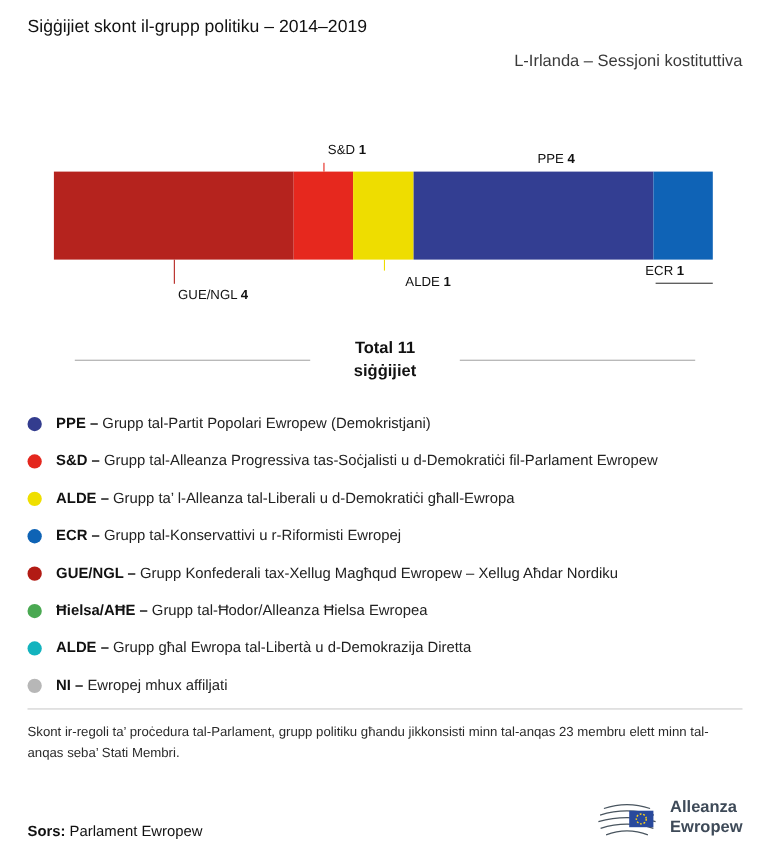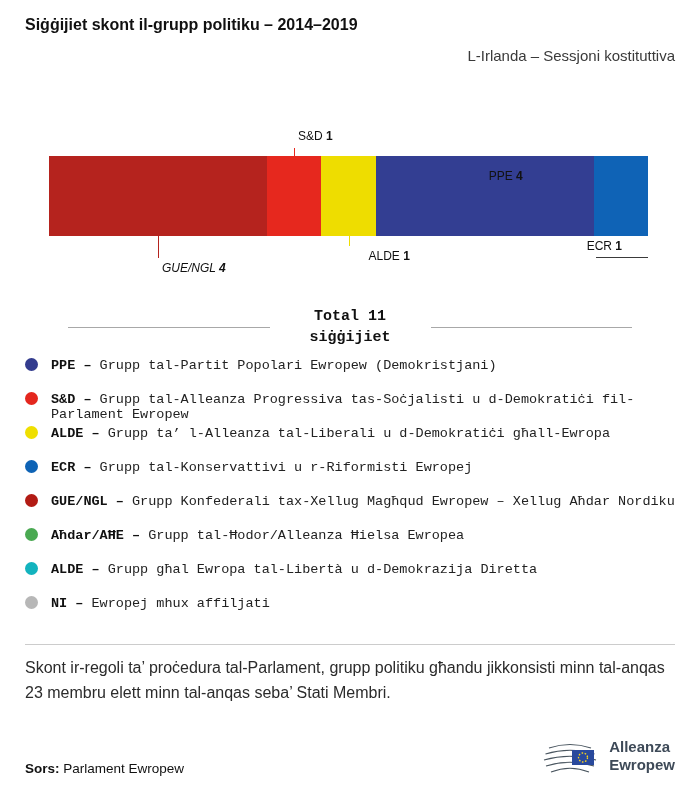--- a/index.html
+++ b/index.html
@@ -8,21 +8,21 @@
     width: 700px; height: 786px;
     background: #ffffff;
     font-family: "Liberation Sans", sans-serif;
     color: #1a1a1a;
     overflow: hidden;
   }
   .page { position: relative; width: 700px; height: 786px; }
 
   .page-title {
     margin: 16px 25px 0 25px;
-    font-size: 16px; font-weight: 700; color: #111;
+    font-size: 16px; font-weight: 400; color: #111;
   }
   .page-subtitle {
     margin: 13px 25px 0 28px;
     font-size: 15px; font-weight: 400; color: #3a3a3a; text-align: right;
   }
 
   
   .chart {
     position: relative;
     margin: 40px 0 0 49px;
@@ -48,45 +48,45 @@
 
   
   .total-row {
     display: flex; align-items: center;
     margin: 24px 68px 0 68px;
     gap: 40px;
   }
   .divider-line { flex: 1; height: 1px; background: #a8a8a8; }
   .total-text {
     text-align: center;
-    font-family: Liberation Mono, monospace;
+    font-family: Liberation Sans, sans-serif;
     font-weight: 700; font-size: 15px; line-height: 1.4; color: #111;
   }
 
   
   .legend-title {
     margin: 18px 25px 0 25px;
     font-size: 15px; font-weight: 700; color: #111;
   }
   .legend-list { margin: 10px 25px 0 25px; }
-  .legend-item { display: flex; align-items: flex-start; height: 34px; font-family: Liberation Mono, monospace; }
+  .legend-item { display: flex; align-items: flex-end; height: 34px; }
   .legend-dot {
     width: 13px; height: 13px; border-radius: 50%;
     flex: 0 0 13px; margin-right: 13px;
   }
   .legend-text { font-size: 13.5px; color: #222; }
   .legend-text b { color: #111; }
 
   .rule {
     border: none; border-top: 1px solid #cccccc;
     margin: 14px 25px 0 25px;
   }
   .footnote {
     margin: 11px 25px 0 25px;
-    font-size: 16px; color: #2b2b2b; line-height: 1.55;
+    font-size: 12px; color: #2b2b2b; line-height: 1.55;
     max-width: 655px;
   }
 
   
   .source-row {
     display: flex; justify-content: space-between; align-items: flex-end;
     margin: 30px 25px 0 25px;
   }
   .sors { font-size: 13.5px; color: #111; }
   .sors b { font-weight: 700; }
@@ -105,26 +105,26 @@
 
   <div class="chart">
     <div class="stacked-bar">
         <div class="bar-segment" style="width: 36.3636%; background: rgb(181, 35, 30);"></div>
         <div class="bar-segment" style="width: 9.09091%; background: rgb(230, 40, 30);"></div>
         <div class="bar-segment" style="width: 9.09091%; background: rgb(238, 221, 0);"></div>
         <div class="bar-segment" style="width: 36.3636%; background: rgb(51, 62, 146);"></div>
         <div class="bar-segment" style="width: 9.09091%; background: rgb(15, 99, 182);"></div>
       </div>
   <div class="tick" style="left: 18.1818%; top: 132px; height: 22px; background: rgb(181, 35, 30);"></div>
-      <div class="bar-label" style="left: 18.1818%; margin-left: 4px; top: 157px; font-style: italic;"><span>GUE/NGL </span><b>4</b></div>
+      <div class="bar-label" style="left: 18.1818%; margin-left: 4px; top: 157px;"><span>GUE/NGL </span><b>4</b></div>
       <div class="tick" style="left: 40.9091%; top: 44px; height: 8px; background: rgb(230, 40, 30);"></div>
       <div class="bar-label" style="left: 40.9091%; margin-left: 4px; top: 25px;"><span>S&amp;D </span><b>1</b></div>
       <div class="tick" style="left: 50%; top: 132px; height: 10px; background: rgb(238, 221, 0);"></div>
       <div class="bar-label" style="left: 50%; margin-left: 20px; top: 145px;"><span>ALDE </span><b>1</b></div>
-      <div class="bar-label" style="left: 72.7273%; margin-left: 4px; top: 33px; margin-top: 32px;"><span>PPE </span><b>4</b></div>
+      <div class="bar-label" style="left: 72.7273%; margin-left: 4px; top: 33px;"><span>PPE </span><b>4</b></div>
       <div class="bar-label" style="right: 26px; top: 135px; text-align: center;"><span>ECR </span><b>1</b></div>
       <div class="label-underline"></div>
     </div>
 
   <div class="total-row">
     <div class="divider-line"></div>
     <div class="total-text">
       <div>Total 11</div>
       <div>siġġijiet</div>
     </div>
@@ -147,21 +147,21 @@
       <div class="legend-item">
         <span class="legend-dot" style="background: rgb(14, 99, 181);"></span>
         <span class="legend-text"><b>ECR – </b><span>Grupp tal-Konservattivi u r-Riformisti Ewropej</span></span>
       </div>
       <div class="legend-item">
         <span class="legend-dot" style="background: rgb(178, 27, 20);"></span>
         <span class="legend-text"><b>GUE/NGL – </b><span>Grupp Konfederali tax-Xellug Magħqud Ewropew – Xellug Aħdar Nordiku</span></span>
       </div>
       <div class="legend-item">
         <span class="legend-dot" style="background: rgb(74, 169, 82);"></span>
-        <span class="legend-text"><b>Aħdar/AĦE – </b><span>Grupp tal-Ħodor/Alleanza Ħielsa Ewropea</span></span>
+        <span class="legend-text"><b>Ħielsa/AĦE – </b><span>Grupp tal-Ħodor/Alleanza Ħielsa Ewropea</span></span>
       </div>
       <div class="legend-item">
         <span class="legend-dot" style="background: rgb(19, 179, 190);"></span>
         <span class="legend-text"><b>ALDE – </b><span>Grupp għal Ewropa tal-Libertà u d-Demokrazija Diretta</span></span>
       </div>
       <div class="legend-item">
         <span class="legend-dot" style="background: rgb(183, 183, 183);"></span>
         <span class="legend-text"><b>NI – </b><span>Ewropej mhux affiljati</span></span>
       </div>
     </div>

